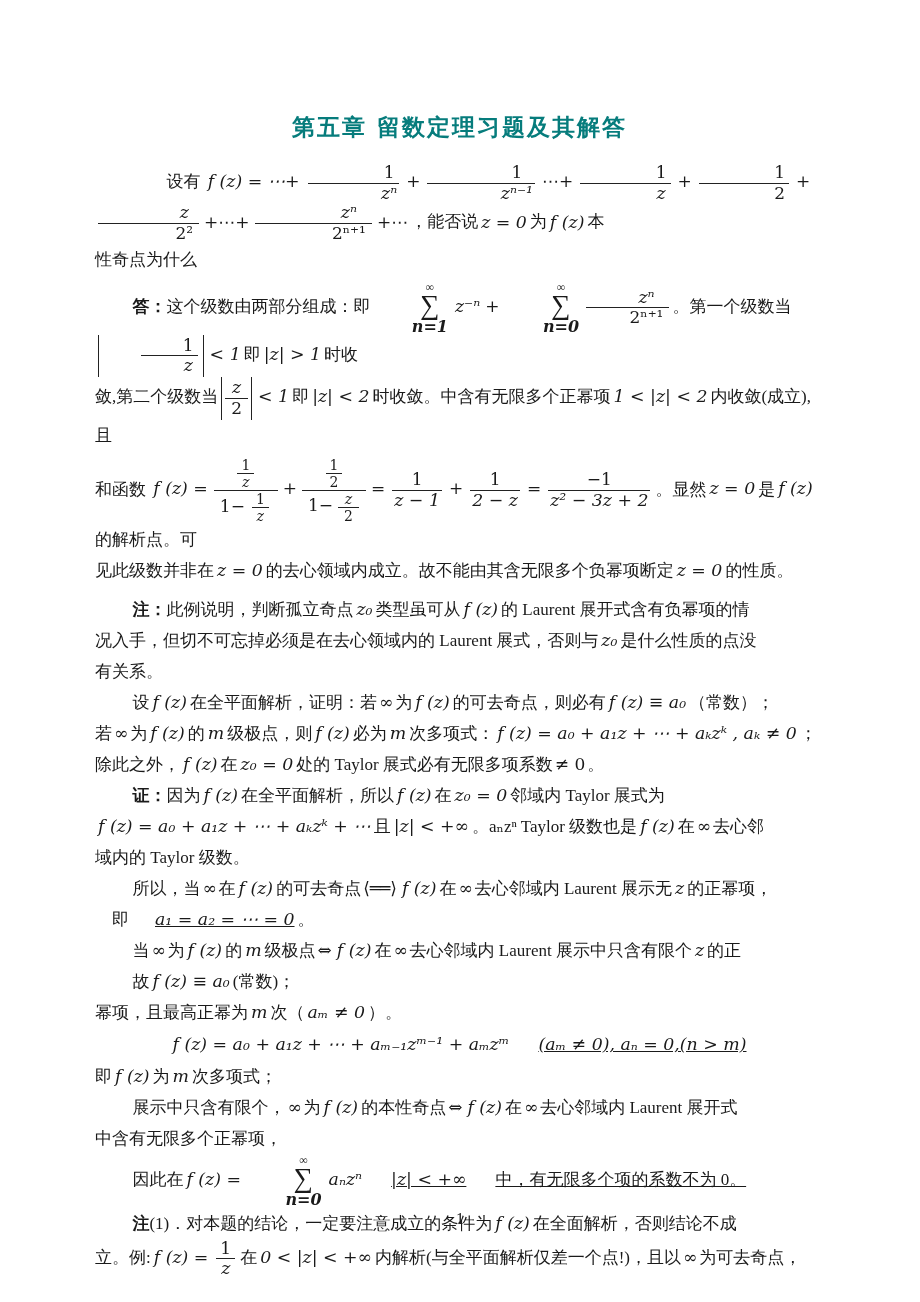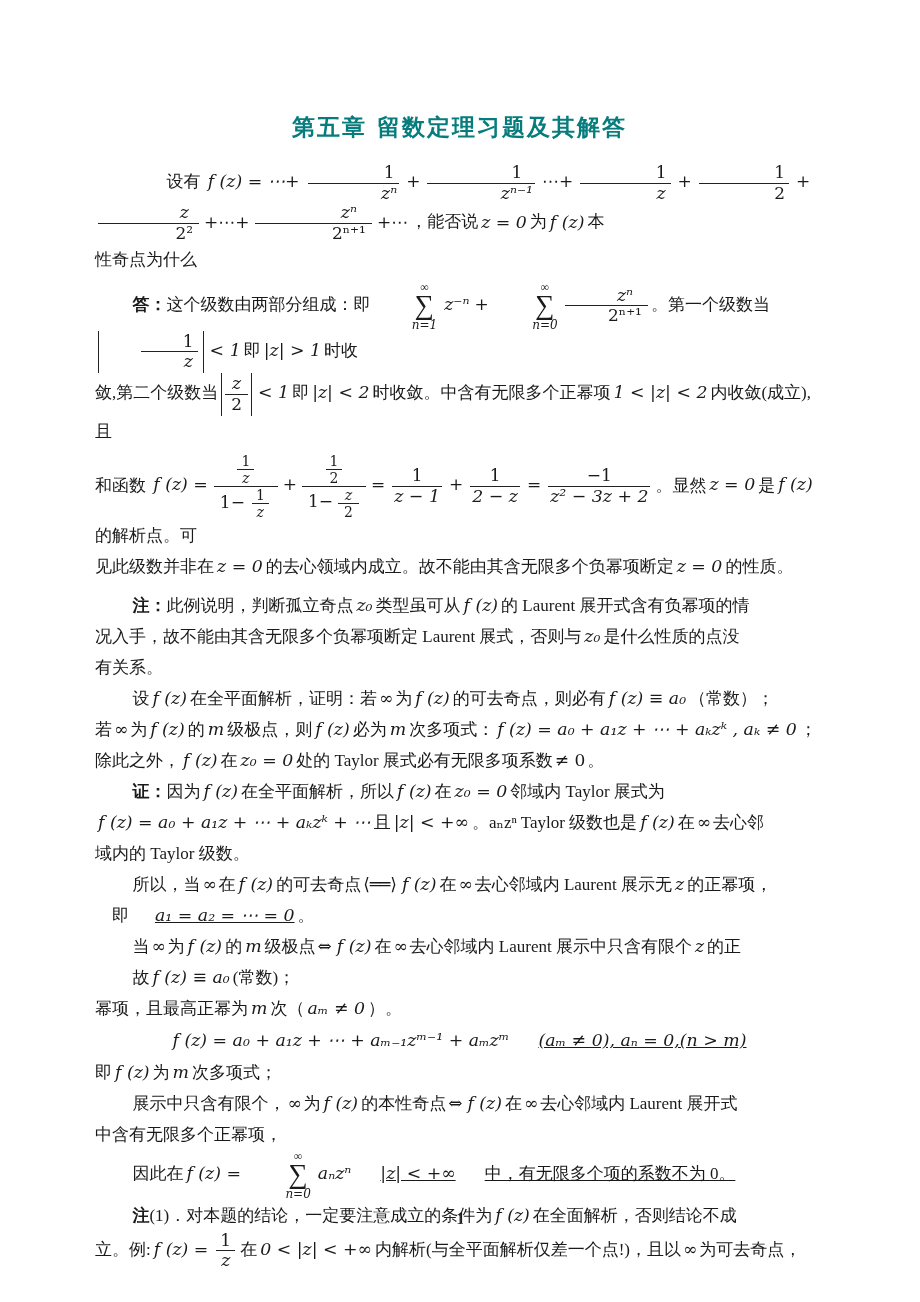--- a/index.html
+++ b/index.html
@@ -40,21 +40,21 @@
   .frac .fn { display:block; border-bottom:1px solid #222; padding:0 4px; }
   .frac .fd { display:block; padding:0 4px; }
   .frac .mi { margin:0; }
   .sm { font-size:0.82em; }
   .sum {
     display:inline-flex; flex-direction:column; align-items:center;
     vertical-align:middle; line-height:1; margin:0 4px;
   }
   .sum .s-top { font-size:12px; line-height:1; font-style:normal; }
   .sum .s-sym { font-size:27px; line-height:0.95; font-style:normal; }
-  .sum .s-bot { font-size:12px; line-height:1; font-style:italic; font-family:"DejaVu Serif",serif; }
+  .sum .s-bot { font-size:16px; line-height:1; font-style:italic; font-family:"DejaVu Serif",serif;font-weight:bold; }
   .abs {
     display:inline-block; vertical-align:middle;
     border-left:1.5px solid #222; border-right:1.5px solid #222;
     padding:1px 3px; margin:0 3px;
   }
   .abs .frac { margin:0; }
   .gap-l { margin-left:26px;text-decoration:underline; }
   .pagenum {
     position:absolute; left:0; right:0; bottom:74px;
     text-align:center; font-size:16px; color:#222;
@@ -95,21 +95,21 @@
     <span class="mi">f (z) =</span><span class="frac"><span class="fn"><span class="frac sm"><span class="fn mr">1</span><span class="fd mi">z</span></span></span><span class="fd"><span class="mr">1−</span><span class="frac sm"><span class="fn mr">1</span><span class="fd mi">z</span></span></span></span><span class="mr">+</span><span class="frac"><span class="fn"><span class="frac sm"><span class="fn mr">1</span><span class="fd mr">2</span></span></span><span class="fd"><span class="mr">1−</span><span class="frac sm"><span class="fn mi">z</span><span class="fd mr">2</span></span></span></span><span class="mr">=</span><span class="frac"><span class="fn mr">1</span><span class="fd mi">z − 1</span></span><span class="mr">+</span><span class="frac"><span class="fn mr">1</span><span class="fd mi">2 − z</span></span><span class="mr">=</span><span class="frac"><span class="fn mr">−1</span><span class="fd mi">z² − 3z + 2</span></span><span class="t">。显然</span><span class="mi">z = 0</span><span class="t">是</span><span class="mi">f (z)</span><span class="t">的解析点。可</span>
   </div>
   <div class="ln">
     <span class="t">见此级数并非在</span><span class="mi">z = 0</span><span class="t">的去心领域内成立。故不能由其含无限多个负幂项断定</span><span class="mi">z = 0</span><span class="t">的性质。</span>
   </div>
 
   <div class="ln para mt8">
     <span class="t bold">注：</span><span class="t">此例说明，判断孤立奇点</span><span class="mi">z₀</span><span class="t">类型虽可从</span><span class="mi">f (z)</span><span class="t">的 Laurent 展开式含有负幂项的情</span>
   </div>
   <div class="ln">
-    <span class="t">况入手，故不能由其含无限多个负幂项断定 Laurent 展式，否则与</span><span class="mi">z₀</span><span class="t">是什么性质的点没</span>
+    <span class="t">况入手，但切不可忘掉必须是在去心领域内的 Laurent 展式，否则与</span><span class="mi">z₀</span><span class="t">是什么性质的点没</span>
   </div>
   <div class="ln">
     <span class="t">有关系。</span>
   </div>
 
   <div class="ln para">
     <span class="t">设</span><span class="mi">f (z)</span><span class="t">在全平面解析，证明：若</span><span class="mr">∞</span><span class="t">为</span><span class="mi">f (z)</span><span class="t">的可去奇点，则必有</span><span class="mi">f (z) ≡ a₀</span><span class="t">（常数）；</span>
   </div>
   <div class="ln">
     <span class="t">若</span><span class="mr">∞</span><span class="t">为</span><span class="mi">f (z)</span><span class="t">的</span><span class="mi">m</span><span class="t">级极点，则</span><span class="mi">f (z)</span><span class="t">必为</span><span class="mi">m</span><span class="t">次多项式：</span><span class="mi">f (z) = a₀ + a₁z + ⋯ + aₖzᵏ , aₖ ≠ 0</span><span class="t">；</span>

